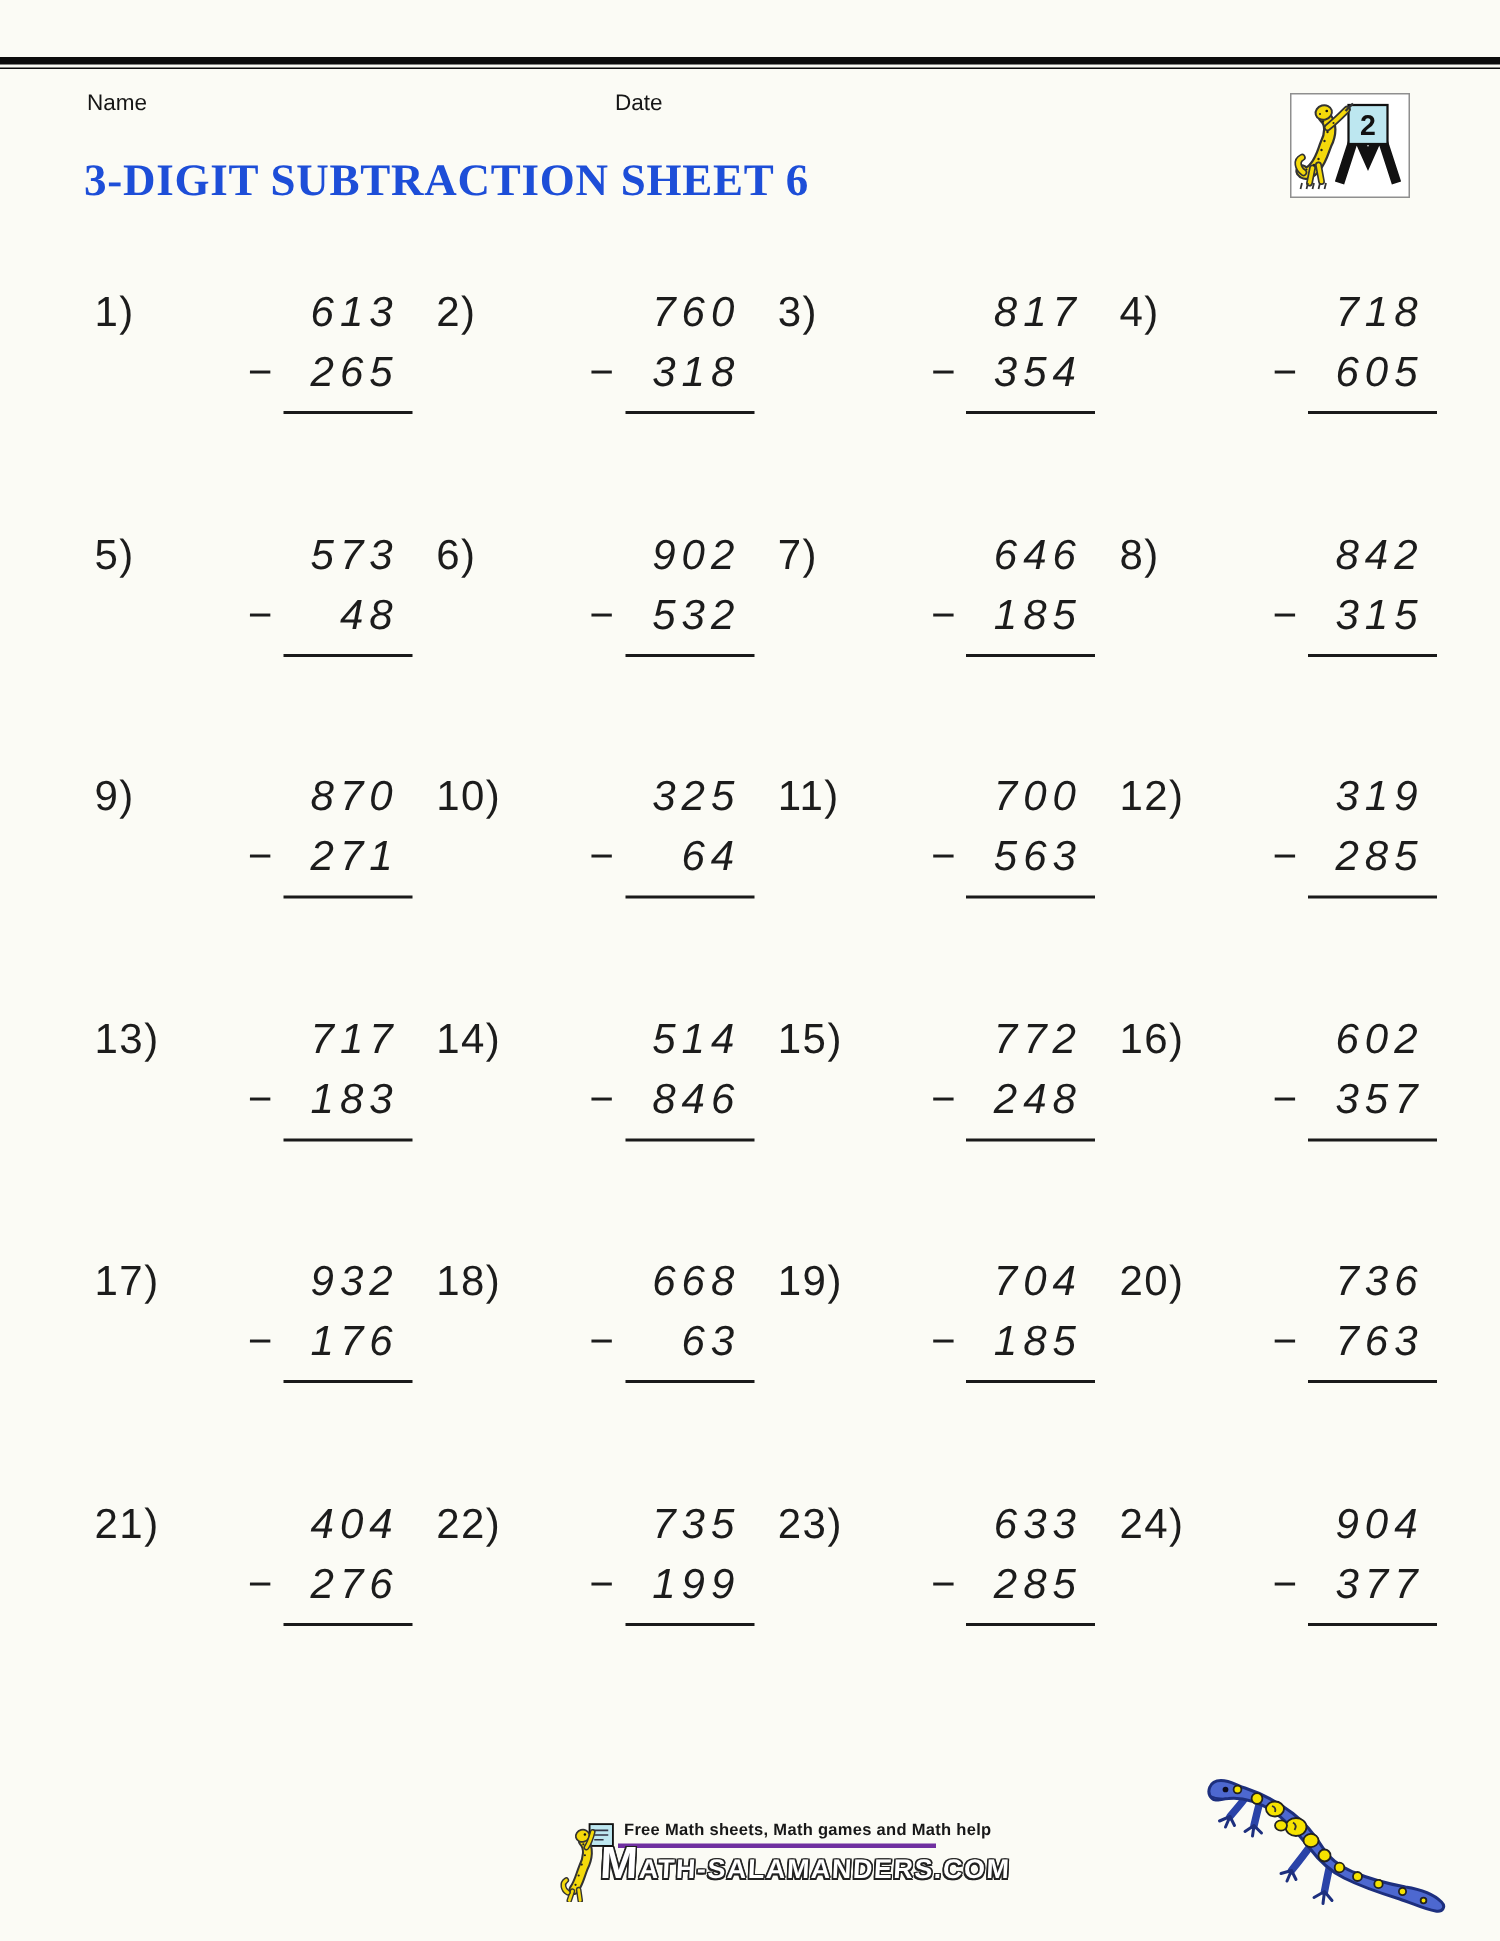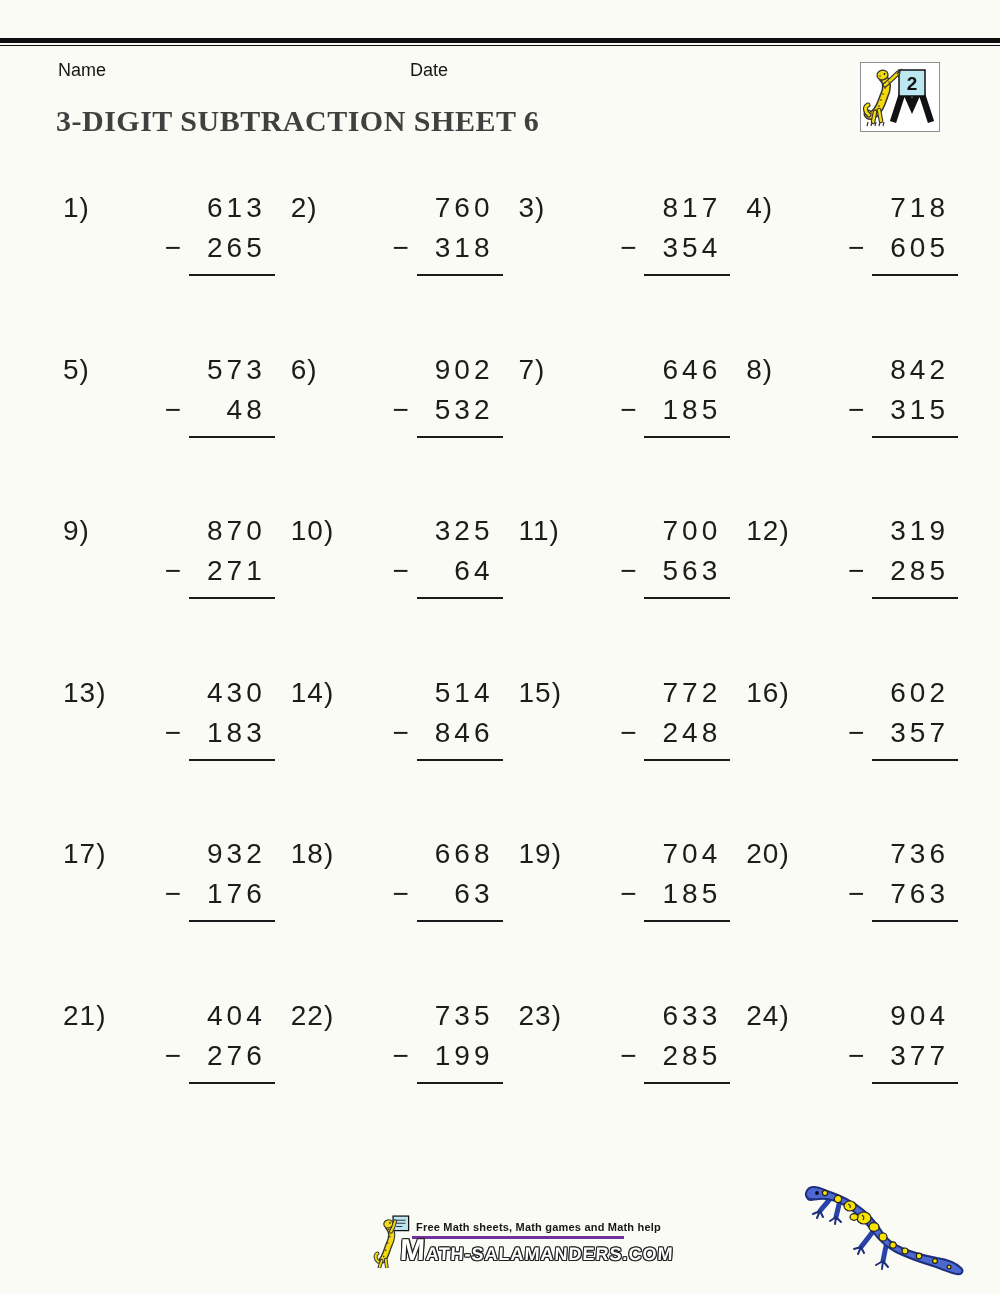--- a/index.html
+++ b/index.html
@@ -11,71 +11,71 @@
     color:#1c1c1c;
     overflow:hidden;
   }
 
   
   .topbar { position:absolute; left:0; top:38px; width:1000px; }
   .topbar .thick { height:5px; background:#0d0d0d; margin-bottom:2px; }
   .topbar .thin  { height:1px; background:#0d0d0d; }
 
   
-  .hdr-label { position:absolute; top:60px; font-size:18px; color:#161616; }
+  .hdr-label { position:absolute; top:60px; font-size:15px; color:#161616; }
   .name-label { left:58px; }
   .date-label { left:410px; }
 
   .logo-box {
     position:absolute; top:62px; right:60px;
     width:80px; height:70px;
     background:#ffffff; border:1px solid #8f8f8f;
   }
 
   .sheet-title {
     position:absolute; left:56px; top:104px;
     font-family:"Liberation Serif", serif;
     font-weight:bold;
     font-size:30px;
     letter-spacing:0.5px;
-    color:#404040;
+    color:#1d4ed8;
     white-space:nowrap;
   }
 
   
   .problems-grid {
     position:absolute; left:57px; top:188px; width:911px;
     display:grid;
     grid-template-columns:repeat(4, 1fr);
     grid-auto-rows:161.5px;
   }
   .problem { display:flex; align-items:flex-start; padding-left:6px; }
   .pnum {
     font-size:28px; line-height:40px; letter-spacing:1px;
     min-width:52px;
   }
-  .work { margin-left:auto; width:122px; margin-right:10px; }
+  .work { margin-left:auto; width:122px; margin-right:10px;font-style:italic; }
   .num {
     font-size:28px; line-height:40px;
     letter-spacing:4px;
     text-align:right; padding-right:9px;
     white-space:nowrap;
   }
   .subrow { display:flex; justify-content:space-between; align-items:baseline; }
   .minus { font-size:28px; line-height:40px; padding-left:12px; }
   .ansline {
     width:86px; margin-left:auto; margin-top:6px;
     border-top:2px solid #1a1a1a;
     height:0;
   }
 
   
   .footer-logo {
     position:absolute; left:372px; top:1214px; width:270px;
-    display:flex; align-items:center;
+    display:flex; align-items:flex-start;
   }
   .footer-sala { flex:none; margin-right:-14px; position:relative; z-index:2; }
   .footer-text { display:flex; flex-direction:column; }
   .tagline {
     font-size:11px; font-weight:bold; color:#171717;
     letter-spacing:0.2px; padding-left:18px; white-space:nowrap;
   }
   .purple-rule { height:3px; background:#7030a0; margin:3px 0 1px 14px; width:212px; }
   .sitename {
     display:block;
@@ -277,21 +277,21 @@
         <span class="minus">−</span>
         <span class="num">285</span>
       </div>
       <div class="ansline"></div>
     </div>
   </div>
 
   <div class="problem">
     <div class="pnum">13)</div>
     <div class="work">
-      <div class="num">430</div>
+      <div class="num">717</div>
       <div class="subrow">
         <span class="minus">−</span>
         <span class="num">183</span>
       </div>
       <div class="ansline"></div>
     </div>
   </div>
 
   <div class="problem">
     <div class="pnum">14)</div>

